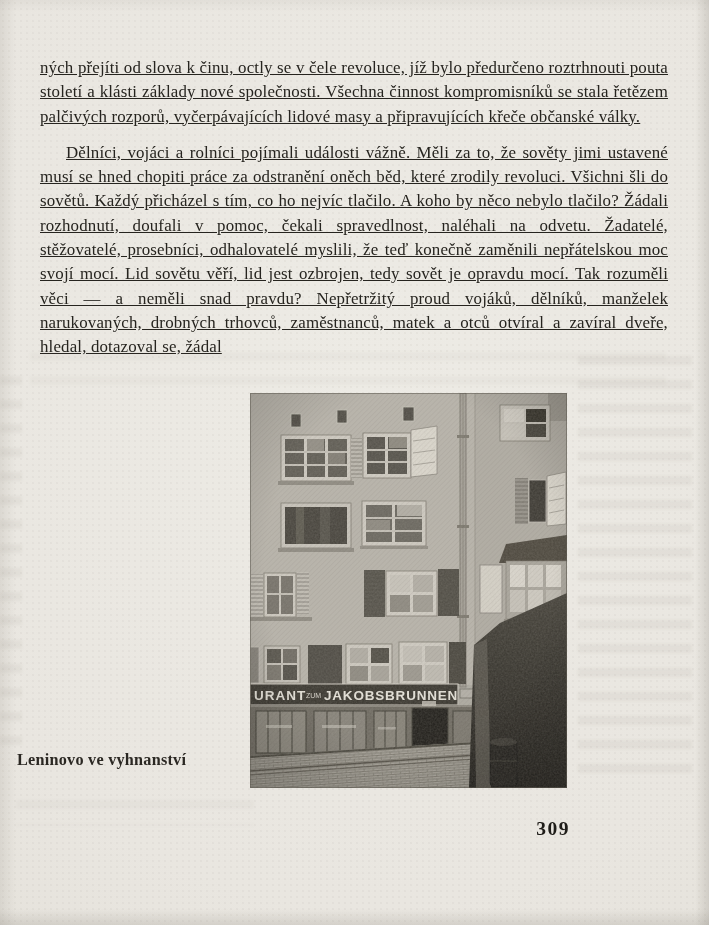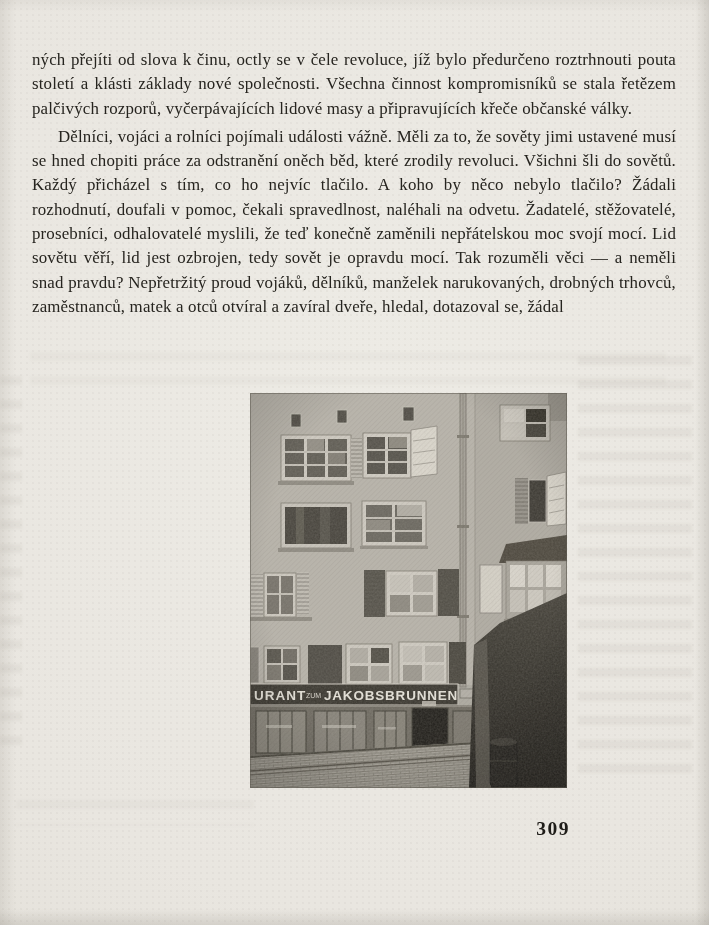--- a/index.html
+++ b/index.html
@@ -21,21 +21,21 @@
     content:"";position:absolute;inset:0;pointer-events:none;
     background-image:radial-gradient(rgba(118,110,96,0.055) 1px, rgba(0,0,0,0) 1px);
     background-size:6px 6px;
   }
   .text-block{
     position:absolute;left:28px;top:44px;width:652px;
     font-size:16.9px;line-height:24.3px;
     text-align:justify;
     letter-spacing:.15px;
   }
-  .para{margin:4px;}
+  .para{margin:12px;text-decoration:underline;}
   .para.indent{text-indent:26px;}
   .figure-photo{
     position:absolute;left:250px;top:393px;width:317px;height:395px;
   }
   .caption{
     position:absolute;left:17px;top:749px;width:252px;
     font-weight:bold;font-size:16.2px;line-height:23px;
     color:#2b2823;letter-spacing:.25px;
   }
   .page-number{
@@ -284,17 +284,18 @@
       </g>
 
       <rect x="0" y="0" width="317" height="395" fill="url(#hatch)"></rect>
       <rect x="0" y="0" width="317" height="395" filter="url(#grain)" opacity=".45"></rect>
       <rect x="0" y="0" width="317" height="395" fill="url(#vig)"></rect>
       <rect x="0.5" y="0.5" width="316" height="394" fill="none" stroke="#5f5b52" opacity=".55"></rect>
     </svg>
   </figure>
 
   <div class="caption">
+    <div>Leninovo ve vyhnanství</div>
   </div>
 
   <div class="page-number">309</div>
 
 </div>
 
 </body></html>

